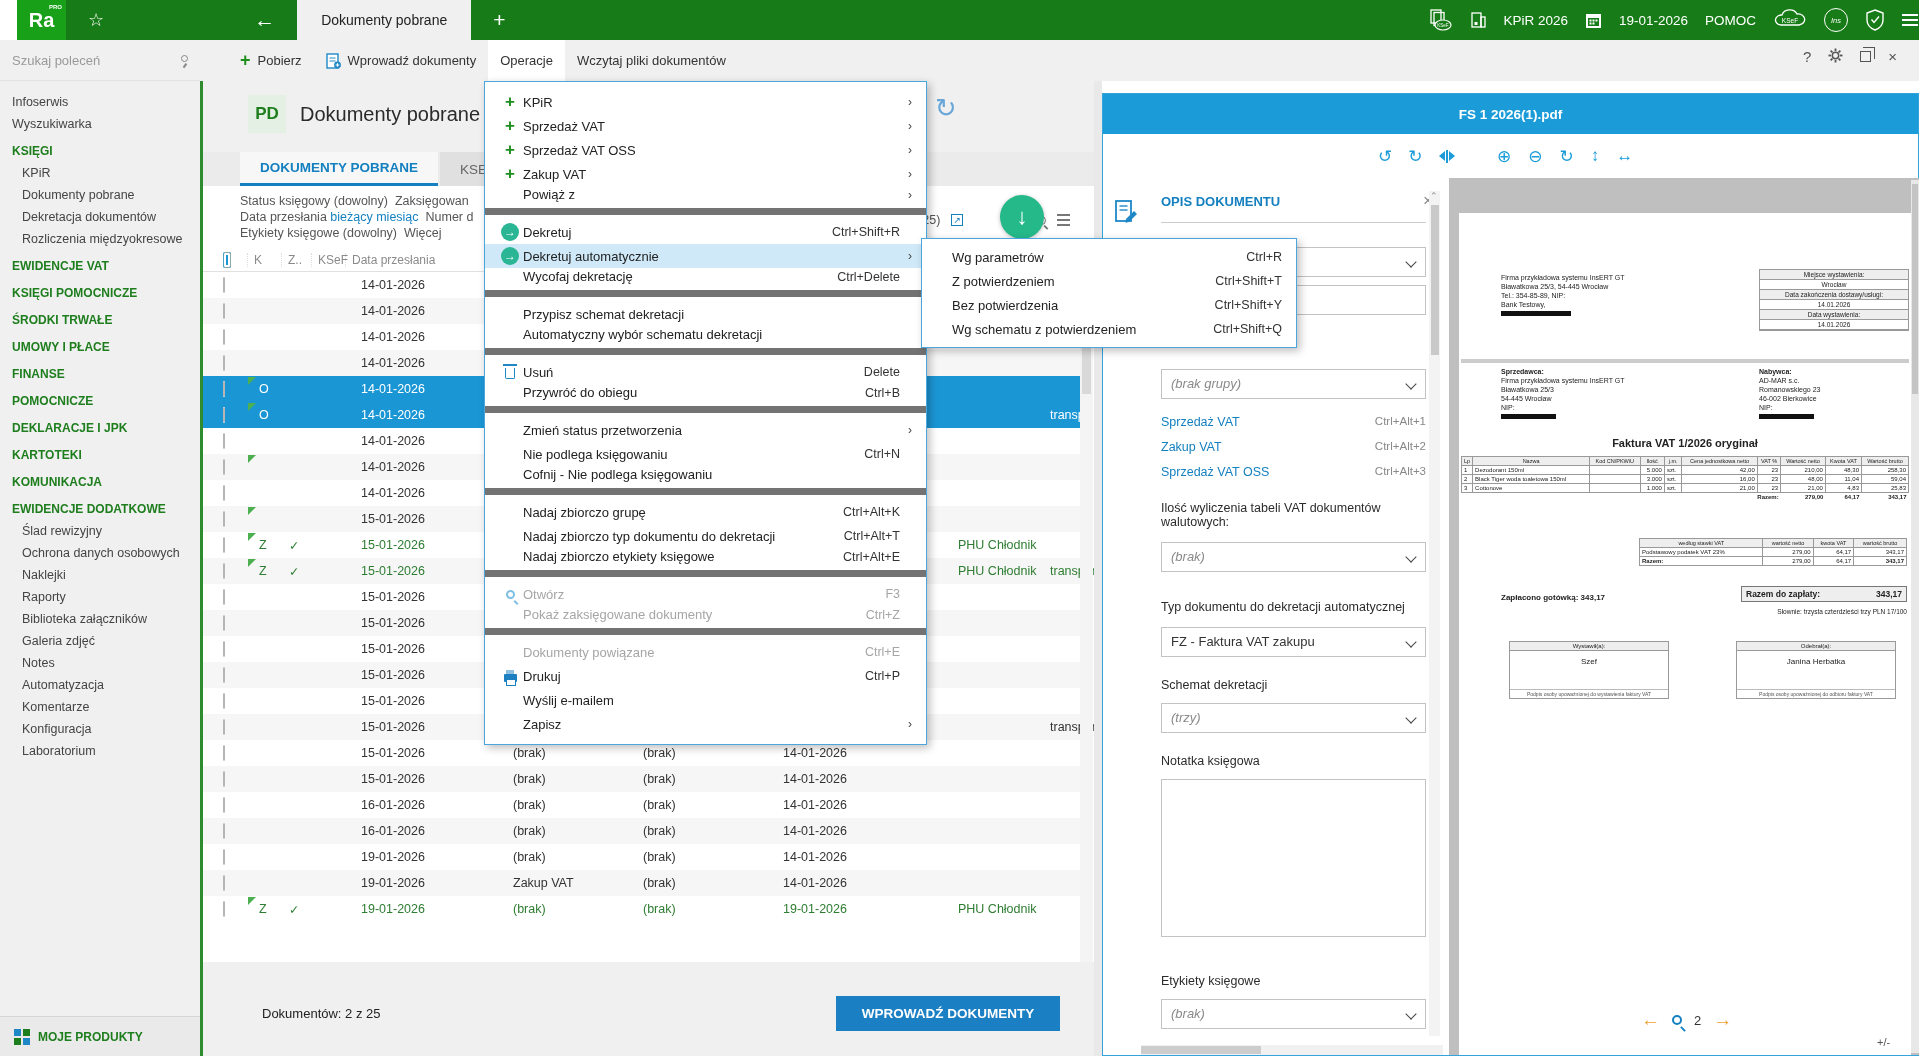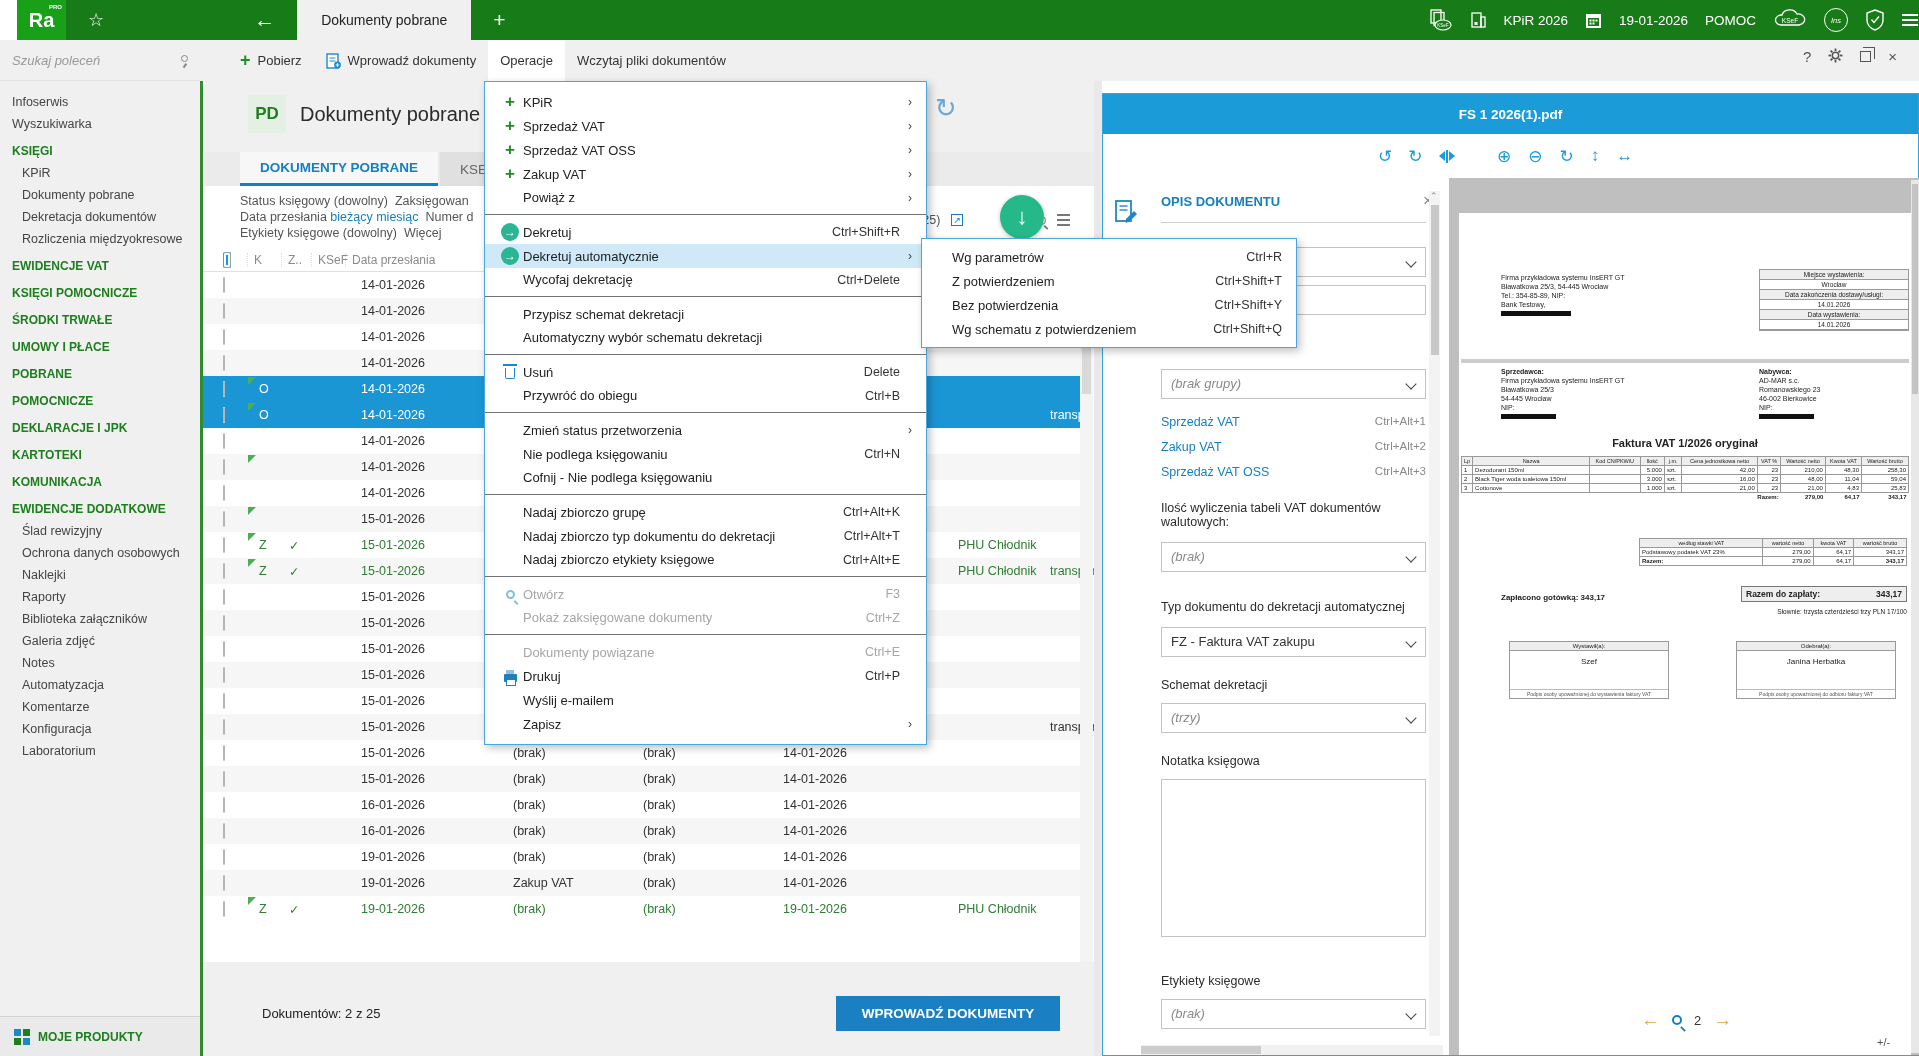--- a/index.html
+++ b/index.html
@@ -27,21 +27,21 @@
   .cmd { display:flex; align-items:center; gap:7px; padding:0 12px; height:41px; }
   .cmd.first { margin-left:228px; }
   .cmd.active { background:#fff; }
   .plus-g { color:#1e8e1e; font-weight:bold; font-size:18px; }
   .winctl { position:absolute; right:22px; top:48px; display:flex; gap:17px; color:#555; font-size:15px; }
   .i-copy { width:11px; height:11px; border:1.5px solid #555; position:relative; margin-top:3px; }
   .i-copy::before { content:""; position:absolute; left:2px; top:-5px; width:11px; height:11px; border:1.5px solid #555; border-left:none; border-bottom:none; }
 
   
   .sidebar { position:absolute; left:0; top:40px; width:200px; height:976px; background:#f0f0f0; }
-  .search { height:41px; display:flex; align-items:center; padding:0 12px; color:#999; font-style:italic; font-size:13px; border-bottom:1px solid #e2e2e2; position:relative; }
+  .search { height:41px; display:flex; align-items:center; padding:0 12px; color:#999; font-size:13px; border-bottom:1px solid #e2e2e2; position:relative; }
   .pin { position:absolute; right:12px; top:15px; width:7px; height:7px; border:1.6px solid #888; border-radius:50%; }
   .pin::after { content:""; position:absolute; left:2px; top:7px; width:1.6px; height:5px; background:#888; transform:rotate(35deg); }
   .nav { padding-top:10px; }
   .nav div { height:22px; line-height:22px; padding-left:12px; font-size:12.5px; color:#444; white-space:nowrap; overflow:hidden; }
   .nav div.hd { color:#1e7e1e; font-weight:bold; font-size:12px; margin-top:5px; }
   .nav div.sub { padding-left:22px; }
   .greenline { position:absolute; left:200px; top:81px; width:3px; height:975px; background:#2e8b2e; }
   .myprod { position:absolute; left:0; top:1016px; width:200px; height:40px; background:#eaeaea; border-top:1px solid #d5d5d5; display:flex; align-items:center; gap:8px; padding-left:14px; }
   .myprod .lbl { color:#1e7e1e; font-weight:bold; font-size:12px; }
   .grid4 { display:grid; grid-template-columns:7px 7px; grid-template-rows:7px 7px; gap:2px; }
@@ -95,21 +95,21 @@
   .doc-count { position:absolute; left:59px; top:44px; font-size:13px; color:#222; }
   .btn-blue { position:absolute; left:633px; top:34px; width:224px; height:35px; background:#1b7fc4; color:#fff; border:none; font-weight:bold; font-size:13.5px; font-family:inherit; }
 
   
   .menu { position:absolute; left:484px; top:81px; width:443px; background:#fff; border:1px solid #4aa6dd; box-shadow:3px 3px 8px rgba(0,0,0,.25); z-index:40; padding:8px 0; }
   .mi { display:flex; align-items:center; height:24px; font-size:13px; color:#222; padding:0 6px 0 12px; position:relative; }
   .mi .ictn { width:26px; display:flex; justify-content:center; }
   .mi .lbl { flex:1; white-space:nowrap; }
   .mi .sc { color:#333; font-size:12.5px; margin-right:8px;text-align:right; }
   .mi .arw { width:12px; color:#444; font-size:12px; }
-  .mi.sep { border-bottom:1px solid #737373; padding-bottom:5px; margin-bottom:5px; height:29px; }
+  .mi.sep { border-bottom:7px solid #737373; padding-bottom:5px; margin-bottom:5px; height:29px; }
   .mi.dis, .mi.dis .sc { color:#a6a6a6; }
   .mi.hl { background:#cfe9f9; }
   .ic-plus::before { content:"+"; color:#1e8e1e; font-weight:bold; font-size:17px; }
   .ic-arr { width:18px; height:18px; border-radius:50%; background:#2ab694; color:#fff; font-size:12px; line-height:18px; text-align:center; }
   .ic-arr::before { content:"→"; font-weight:bold; }
   .ic-trash { width:10px; height:11px; border:1.5px solid #1e88c7; border-top:none; border-radius:0 0 2px 2px; position:relative; margin-top:2px; }
   .ic-trash::before { content:""; position:absolute; top:-4px; left:-3.5px; width:14px; height:2px; background:#1e88c7; }
   .ic-mag { width:9px; height:9px; border:2px solid #7fbfe4; border-radius:50%; position:relative; }
   .ic-mag::after { content:""; position:absolute; left:7px; top:8px; width:2px; height:5px; background:#7fbfe4; transform:rotate(-45deg); }
   .ic-print { width:13px; height:8px; background:#1c7fc0; border-radius:1px; position:relative; margin-top:4px; }
@@ -303,21 +303,21 @@
         <div class=" it">Wyszukiwarka</div>
         <div class=" hd">KSIĘGI</div>
         <div class=" sub">KPiR</div>
         <div class=" sub">Dokumenty pobrane</div>
         <div class=" sub">Dekretacja dokumentów</div>
         <div class=" sub">Rozliczenia międzyokresowe</div>
         <div class=" hd">EWIDENCJE VAT</div>
         <div class=" hd">KSIĘGI POMOCNICZE</div>
         <div class=" hd">ŚRODKI TRWAŁE</div>
         <div class=" hd">UMOWY I PŁACE</div>
-        <div class=" hd">POBRANE</div>
+        <div class=" hd">FINANSE</div>
         <div class=" hd">POMOCNICZE</div>
         <div class=" hd">DEKLARACJE I JPK</div>
         <div class=" hd">KARTOTEKI</div>
         <div class=" hd">KOMUNIKACJA</div>
         <div class=" hd">EWIDENCJE DODATKOWE</div>
         <div class=" sub">Ślad rewizyjny</div>
         <div class=" sub">Ochrona danych osobowych</div>
         <div class=" sub">Naklejki</div>
         <div class=" sub">Raporty</div>
         <div class=" sub">Biblioteka załączników</div>

